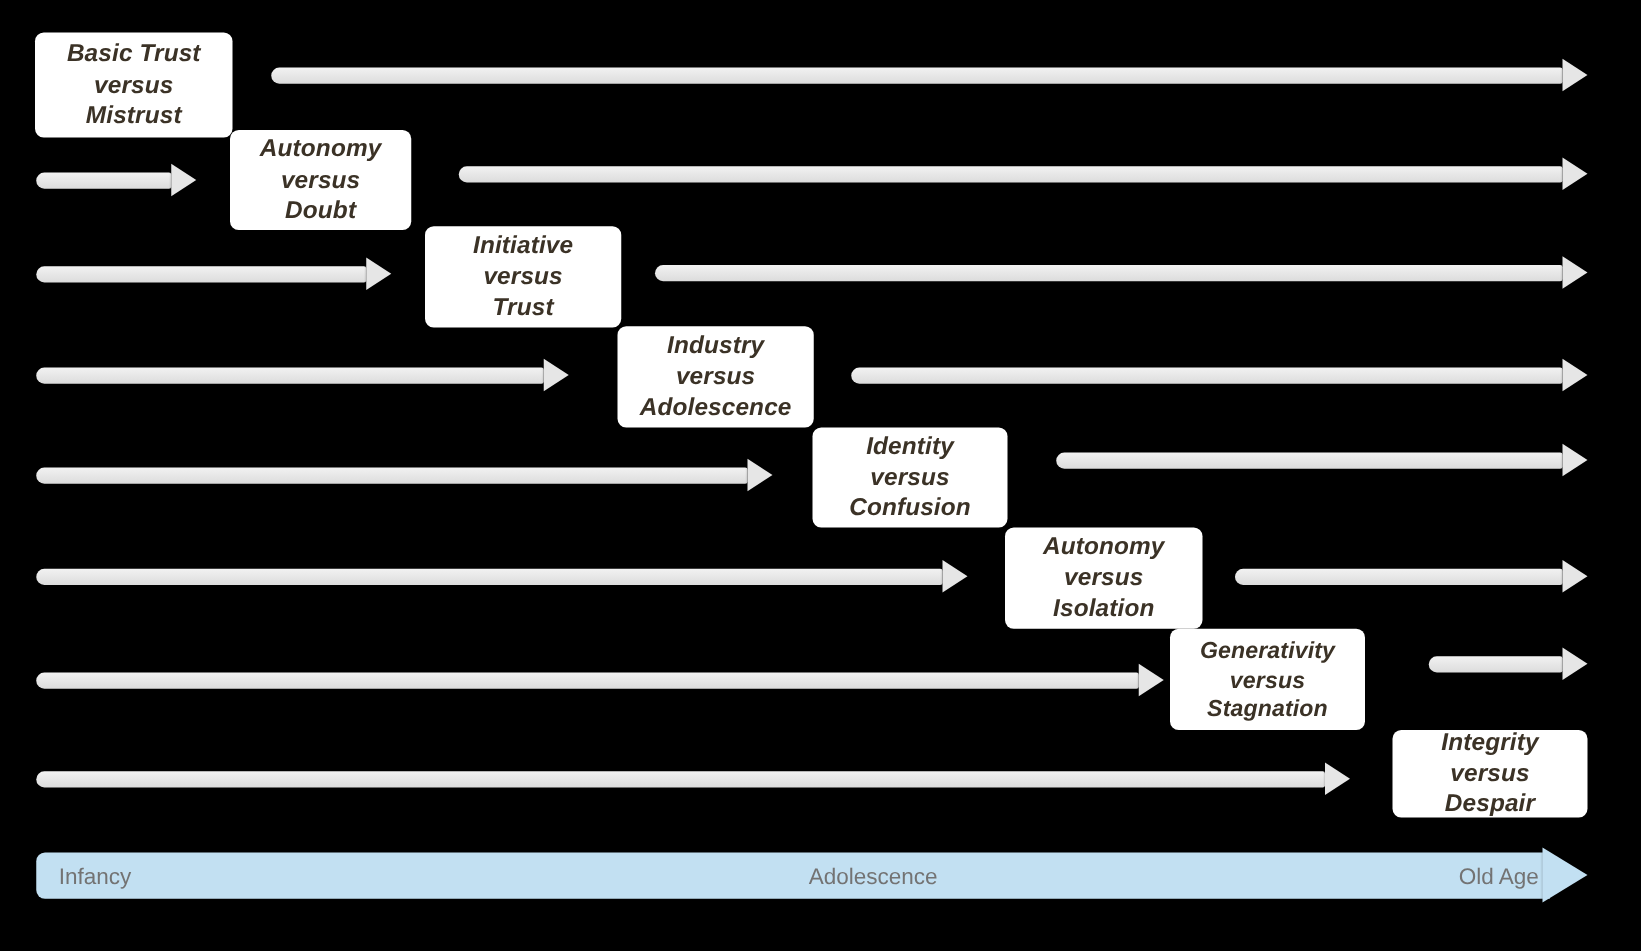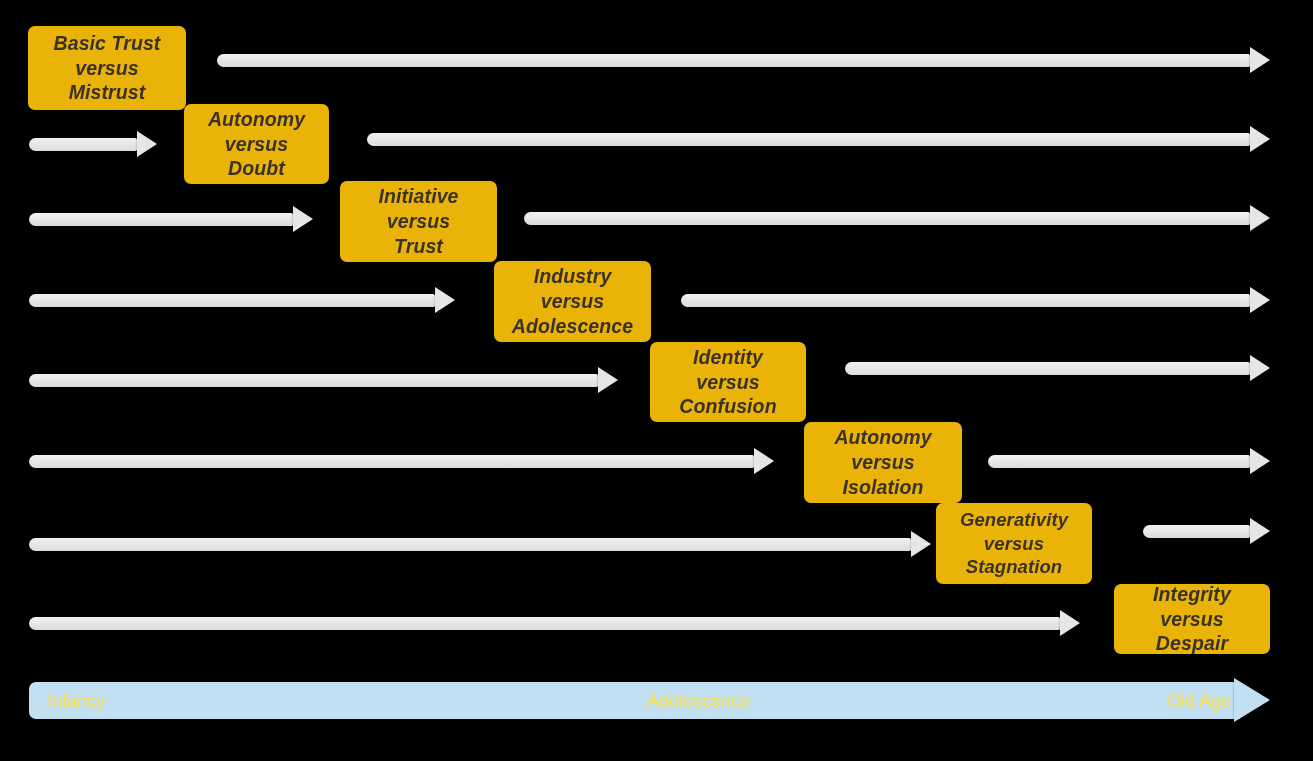--- a/index.html
+++ b/index.html
@@ -14,21 +14,21 @@
     height: 761px;
     background: #000000;
     overflow: hidden;
     font-family: "Liberation Sans", sans-serif;
   }
 
   
   .stage-box {
     position: absolute;
     box-sizing: border-box;
-    background: #eab308;
+    background: #ffffff;
     border-radius: 7px;
     display: flex;
     align-items: center;
     justify-content: center;
     text-align: center;
     color: #3b3226;
     font-weight: bold;
     font-style: italic;
     font-size: 19.5px;
     line-height: 1.28;
@@ -88,21 +88,21 @@
     width: 0;
     height: 0;
     border-top: 22px solid transparent;
     border-bottom: 22px solid transparent;
     border-left: 36px solid #c2e0f2;
     filter: drop-shadow(0 1px 1px rgba(0,0,0,0.35));
   }
   .tl-label {
     position: absolute;
     top: 9px;
-    color: #fde047;
+    color: #737373;
     font-size: 18px;
     font-family: "Liberation Sans", sans-serif;
     white-space: nowrap;
   }
   #tl-left  { left: 18px; }
   #tl-mid   { left: 618px; }
   #tl-right { left: 1138px; }
 </style>
 </head>
 <body>

